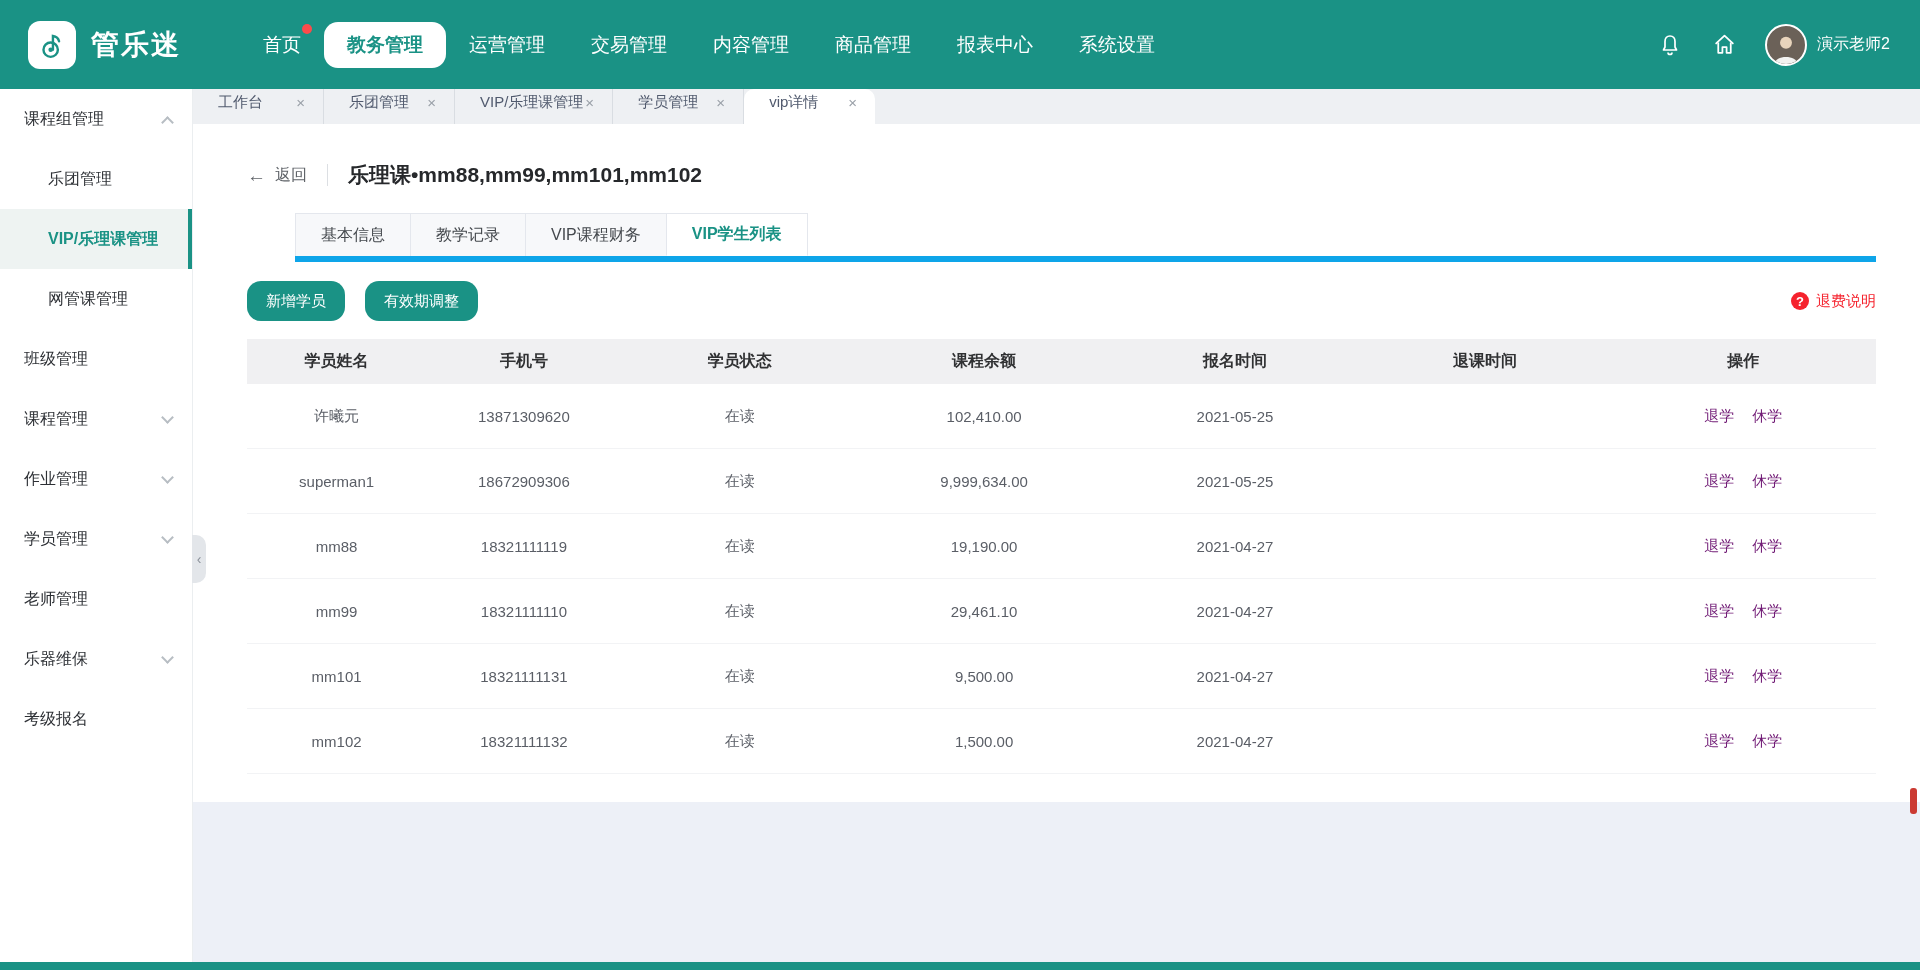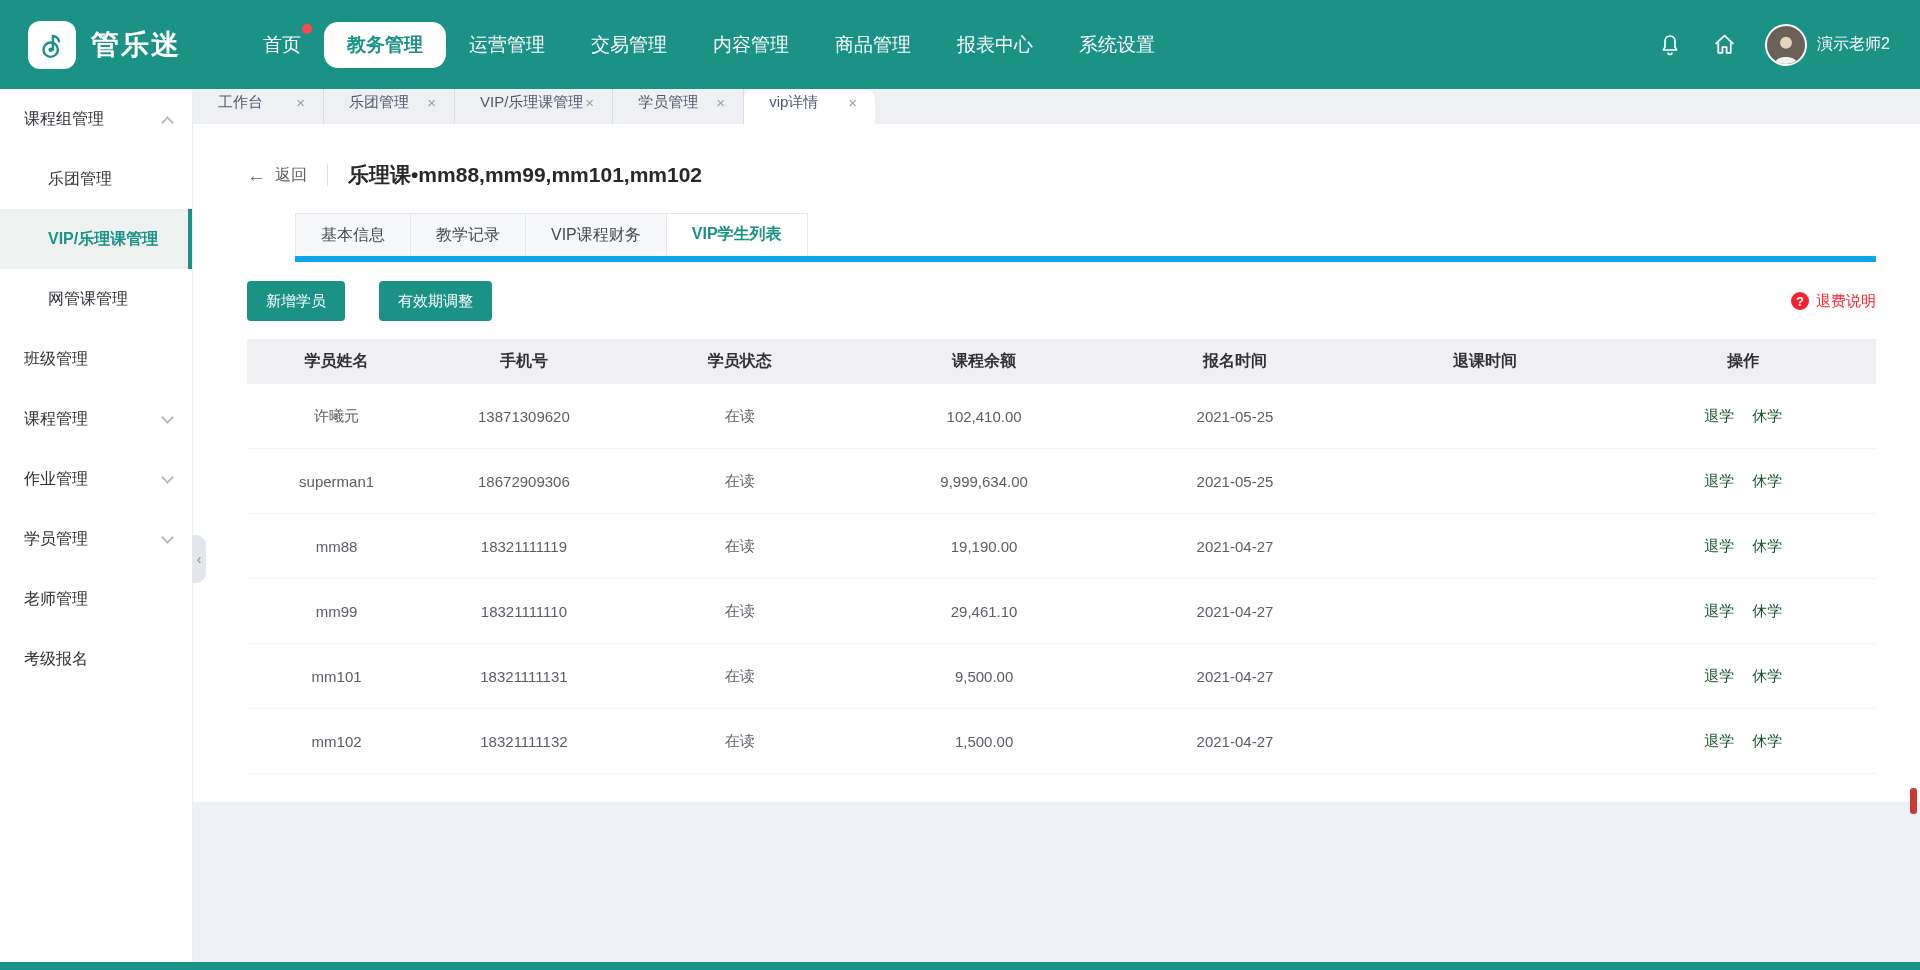--- a/index.html
+++ b/index.html
@@ -46,31 +46,31 @@
   .back { display:flex; align-items:center; gap:9px; color:#5f6368; font-size:16px; cursor:pointer; }
   .back-arrow { font-size:19px; line-height:1; }
   .divider-v { width:1px; height:22px; background:#dcdfe3; }
   .page-title { font-size:21px; font-weight:bold; color:#26282b; }
 
   .detail-tabs { margin-top:24px; display:flex; border-bottom:6px solid #0ea5e9;margin-left:48px; }
   .dtab { height:43px; padding:0 25px; display:flex; align-items:center; background:#f7f8fa; border:1px solid #e4e7ed; border-bottom:none; margin-right:-1px; font-size:16px; color:#45494e; cursor:pointer; }
   .dtab.active { background:#fff; color:#1a9285; font-weight:bold; margin-bottom:-1px; border-bottom:1px solid #fff; }
 
   .actions-row { margin-top:19px; display:flex; align-items:center; }
-  .btn { background:#1a9285; color:#fff; font-size:15px; height:40px; padding:0 19px; border:none; border-radius:4px; margin-right:34px; cursor:pointer; font-family:inherit; }
+  .btn { background:#1a9285; color:#fff; font-size:15px; height:40px; padding:0 19px; border:none; border-radius:14px; margin-right:20px; cursor:pointer; font-family:inherit; }
   .refund { margin-left:auto; display:flex; align-items:center; gap:7px; color:#f5222d; font-size:15px; cursor:pointer; }
   .q-icon { width:18px; height:18px; border-radius:50%; background:#f5222d; color:#fff; font-size:13px; font-weight:bold; display:flex; align-items:center; justify-content:center; }
 
   .table { margin-top:18px; }
   .t-row { display:grid; grid-template-columns:11% 12% 14.5% 15.5% 15.3% 15.4% 16.3%; align-items:center; }
   .t-head { background:#f0f0f2; height:45px; }
   .t-head .t-cell { font-weight:bold; color:#303133; font-size:16px; }
   .t-cell { text-align:center; font-size:15px; color:#5a5e66; overflow:hidden; white-space:nowrap; }
   .t-body-row { height:65px; border-bottom:1px solid #f2f3f5; background:#fff; }
-  .op-link { color:#14532d; margin:0 9px; cursor:pointer; text-decoration:none; }
+  .op-link { color:#701a75; margin:0 9px; cursor:pointer; text-decoration:none; }
 
   .footer-strip { position:absolute; left:0; bottom:0; width:100%; height:8px; background:#1a9285; z-index:6; }
   .scroll-thumb { position:absolute; right:3px; top:788px; width:7px; height:26px; background:#cb3a32; border-radius:3px; z-index:7; }
 </style>
 </head>
 <body>
 
 <div class="page">
 
   <div class="navbar">
@@ -148,20 +148,24 @@
       <div class="side-item">
         <span>作业管理</span>
         <span class="chev"></span>
       </div>
       <div class="side-item">
         <span>学员管理</span>
         <span class="chev"></span>
       </div>
       <div class="side-item">
         <span>老师管理</span>
+      </div>
+      <div class="side-item">
+        <span>乐器维保</span>
+        <span class="chev"></span>
       </div>
       <div class="side-item">
         <span>考级报名</span>
       </div>
       <div class="collapse-handle">‹</div>
     </div>
 
     <div class="main">
 
       <div class="tabbar">

